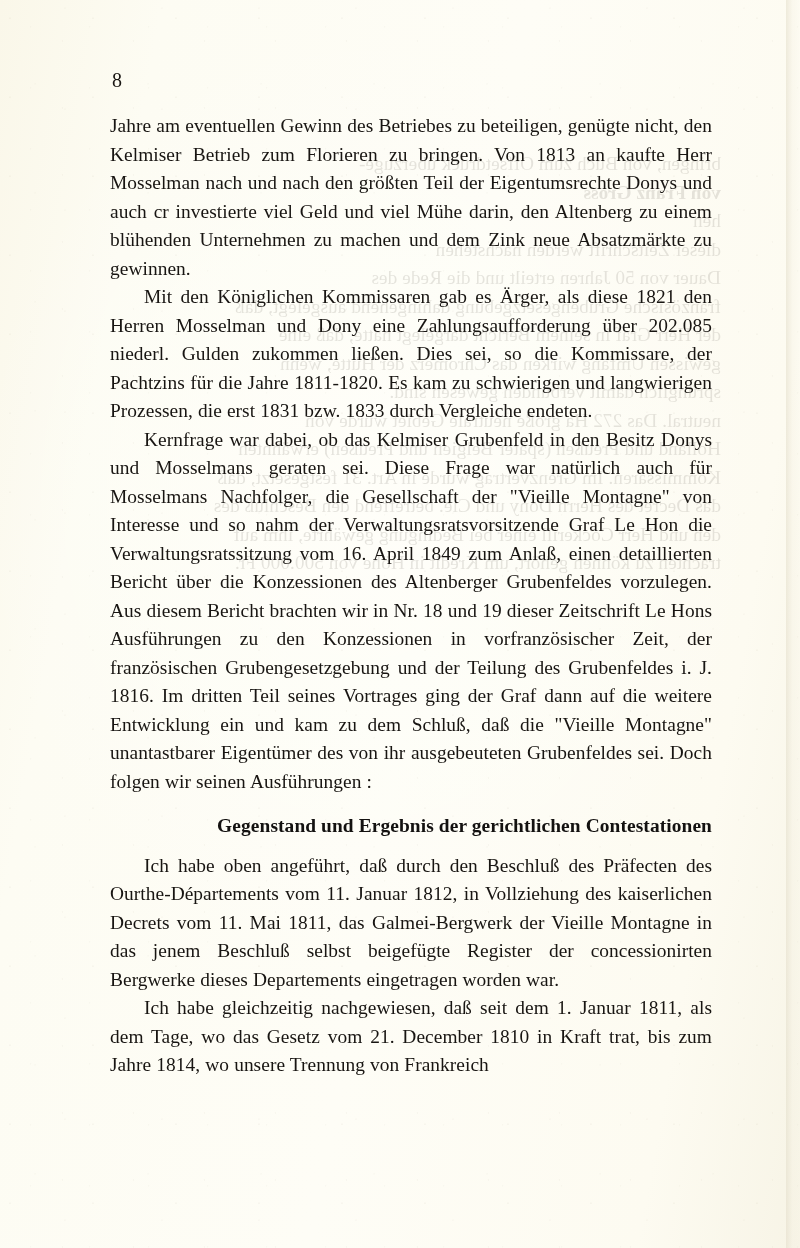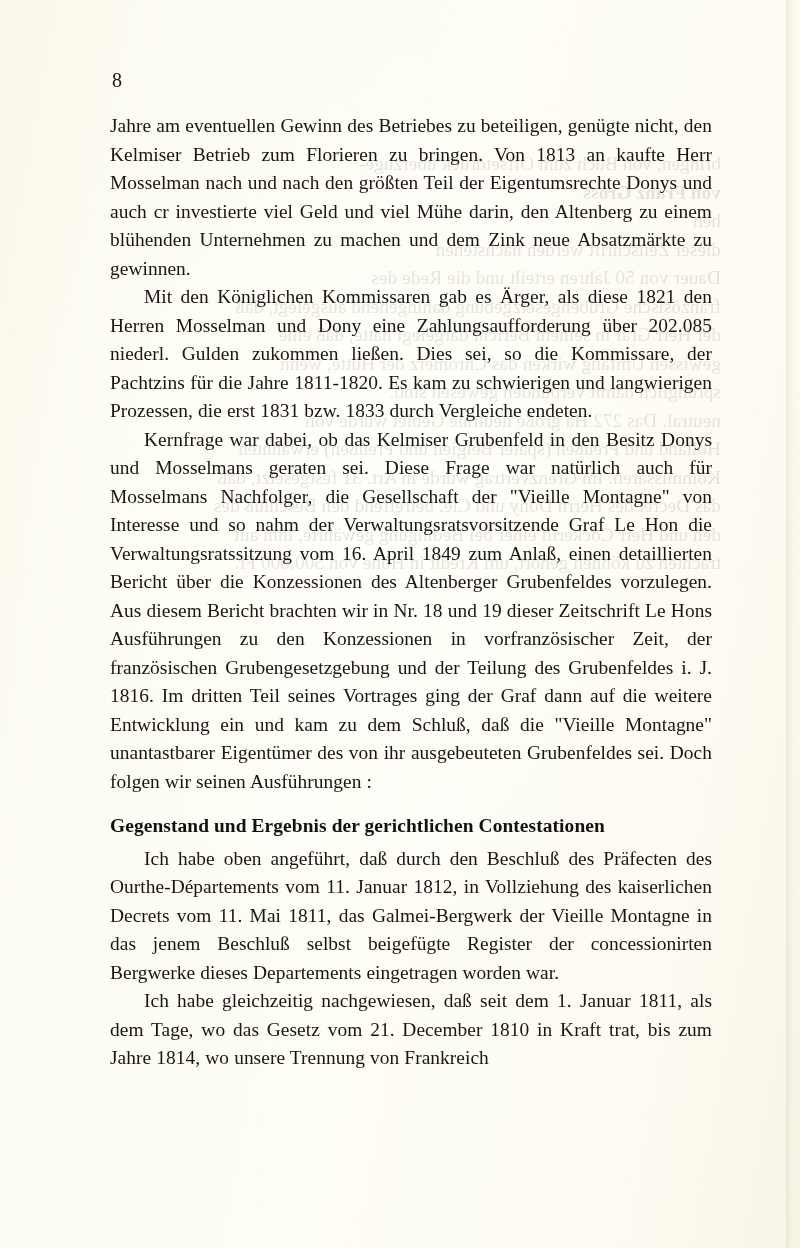--- a/index.html
+++ b/index.html
@@ -84,25 +84,25 @@
     text-align: justify;
     text-justify: inter-word;
     color: #181512;
     letter-spacing: 0.05px;
     word-spacing: 0.2px;
   }
   p.para.indent { text-indent: 34px; }
   p.para.first  { text-indent: 0; }
 
   h2.section-heading {
-    margin: 16px 0 4px 0;
+    margin: 16px 0 11px 0;
     font-size: 19.4px;
     line-height: 28.5px;
     font-weight: bold;
-    text-align: left;
+    text-align: right;
     letter-spacing: 0.1px;
     color: #131110;
   }
 
   
   .grain {
     position: absolute;
     inset: 0;
     opacity: 0.30;
     pointer-events: none;

